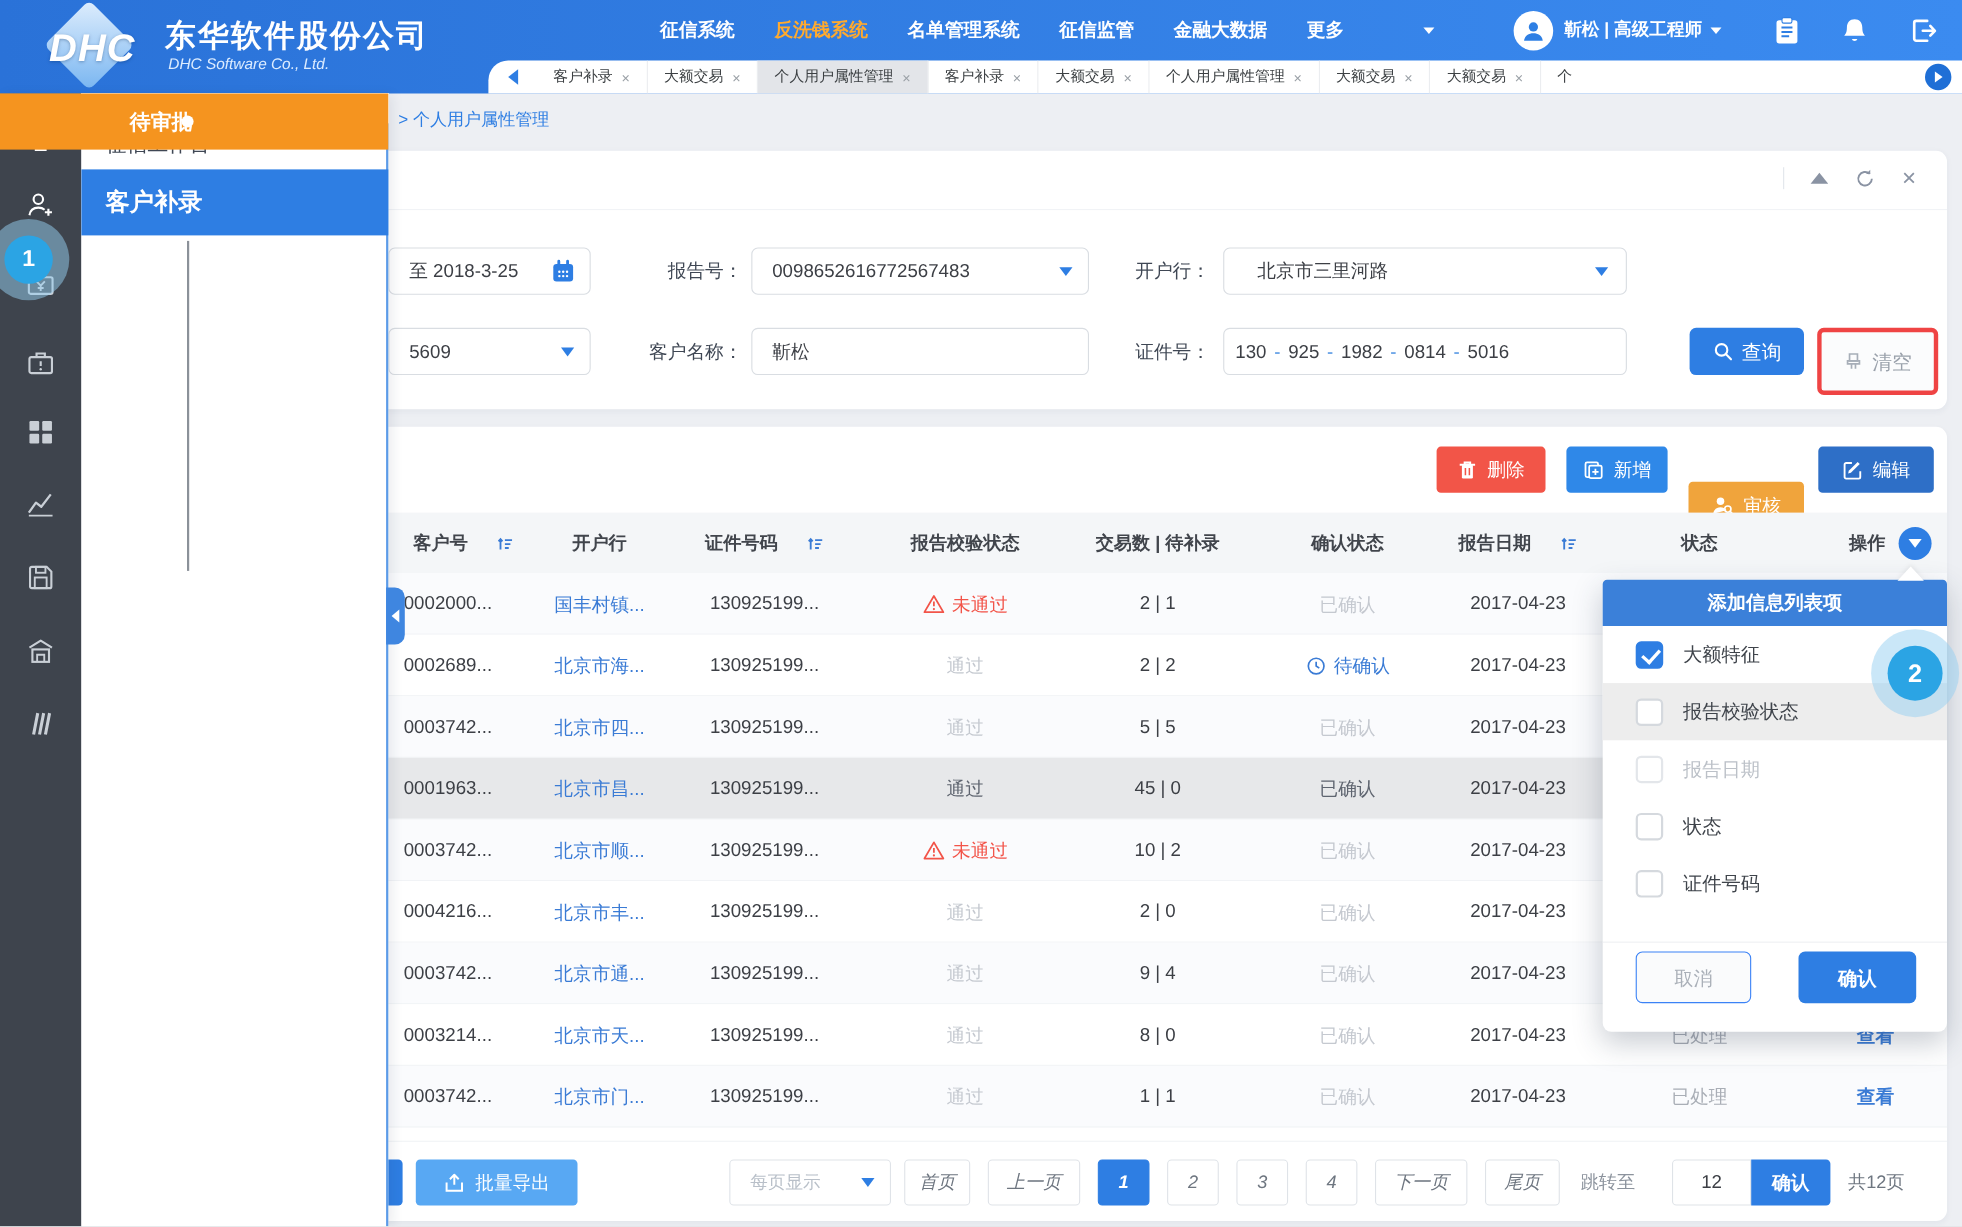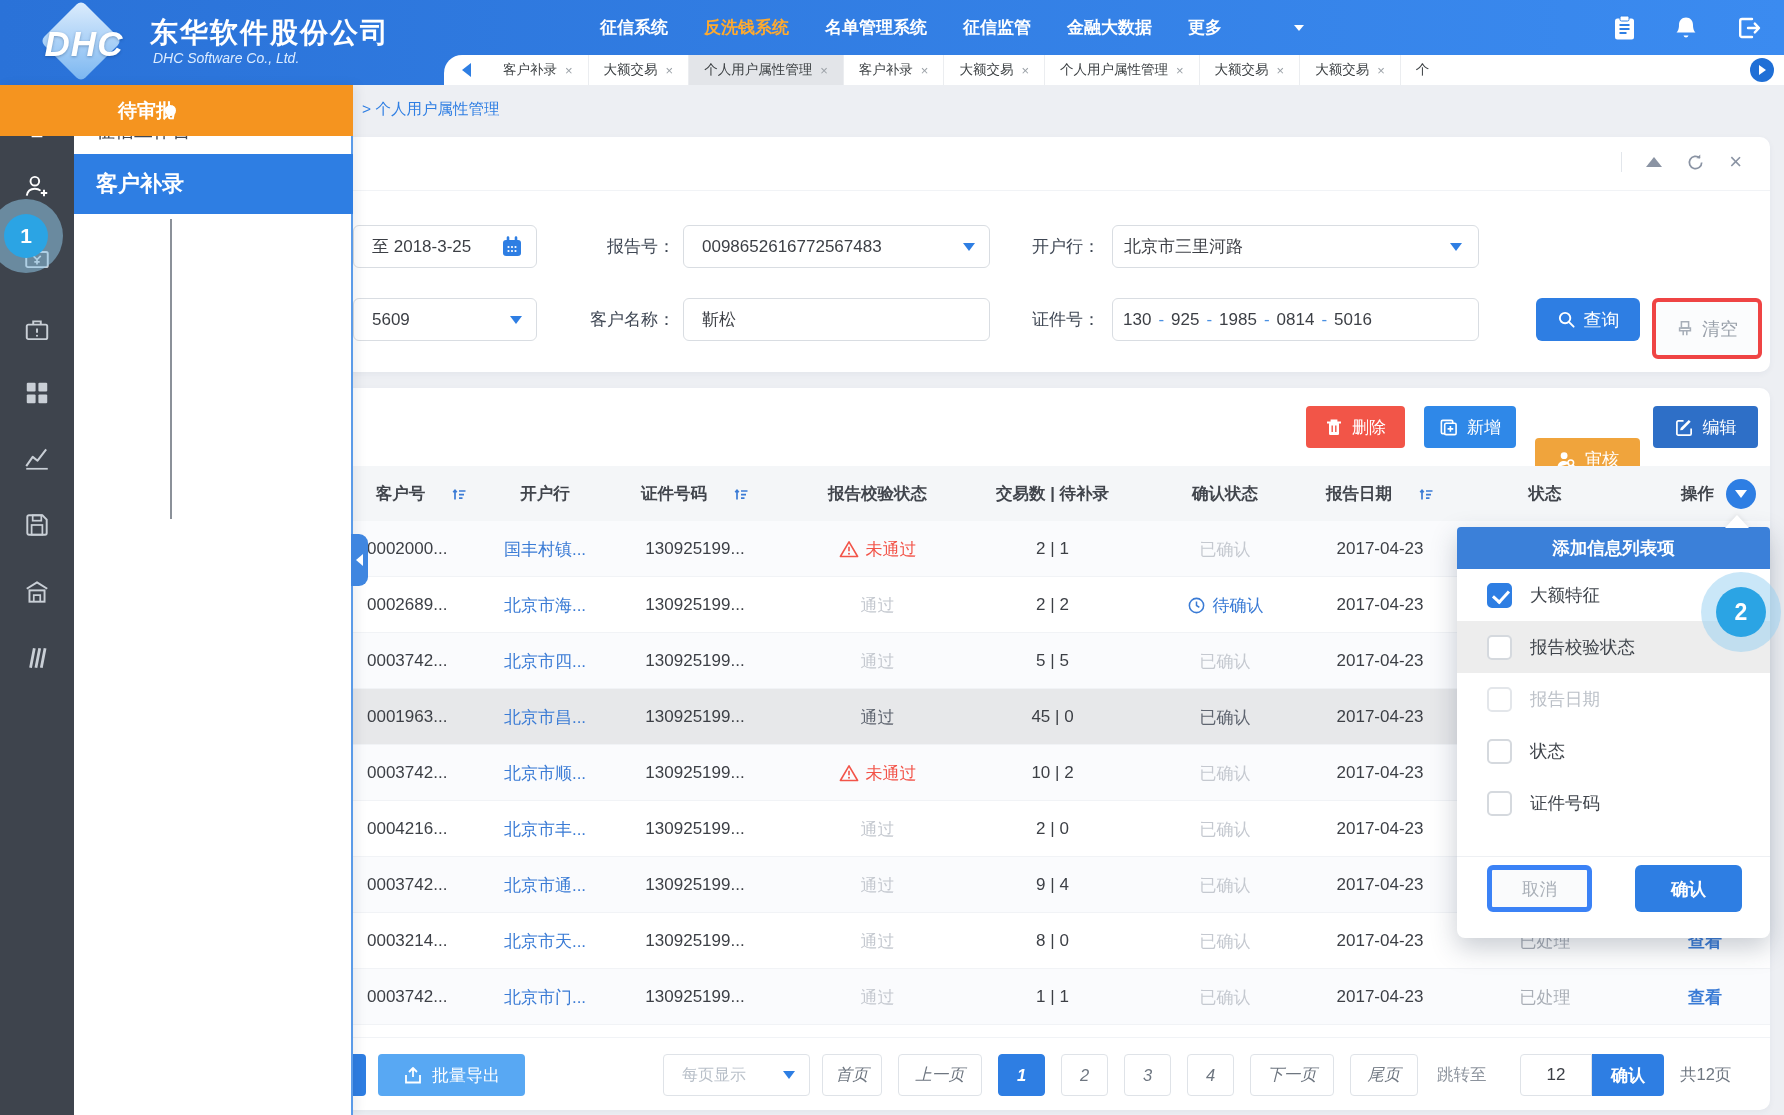--- a/index.html
+++ b/index.html
@@ -127,21 +127,21 @@
 .picker .caret{position:absolute;top:-12px;left:268px;width:0;height:0;border-left:12px solid transparent;border-right:12px solid transparent;border-bottom:13px solid #fff;filter:drop-shadow(0 -2px 2px rgba(0,0,0,.06));}
 .picker .phead{height:42px;background:#3b80d9;border-radius:4px 4px 0 0;color:#fff;font-size:17.5px;font-weight:bold;display:flex;align-items:center;justify-content:center;}
 .pick-row{height:52px;display:flex;align-items:center;gap:18px;padding-left:30px;font-size:17.5px;color:#3f444b;cursor:pointer;}
 .pick-row.hover{background:#ededed;}
 .pick-row.disabled .plabel{color:#bcc1c8;}
 .box{width:25px;height:25px;border:2px solid #d5d9de;border-radius:5px;background:#fff;position:relative;flex:none;cursor:pointer;}
 .pick-row.disabled .box{border-color:#e3e6ea;}
 .pick-row.checked .box{background:#2e7ee3;border-color:#2e7ee3;}
 .pick-row.checked .box::after{content:"";position:absolute;left:7px;top:2.5px;width:7px;height:13px;border-right:3px solid #fff;border-bottom:3px solid #fff;transform:rotate(42deg);}
 .pk-div{position:absolute;left:0;top:329px;width:313px;height:1px;background:#eef0f3;}
-.pk-cancel{position:absolute;left:30px;top:338px;width:105px;height:47px;background:#fafbfc;border:5px solid #3b82f6;border-radius:6px;color:#aab0b8;font-size:17.5px;display:flex;align-items:center;justify-content:center;cursor:pointer;}
+.pk-cancel{position:absolute;left:30px;top:338px;width:105px;height:47px;background:#fafbfc;border:1px solid #3b82f6;border-radius:6px;color:#aab0b8;font-size:17.5px;display:flex;align-items:center;justify-content:center;cursor:pointer;}
 .pk-ok{position:absolute;left:178px;top:338px;width:107px;height:47px;background:#2e7ee3;border-radius:6px;color:#fff;font-size:17.5px;font-weight:bold;display:flex;align-items:center;justify-content:center;cursor:pointer;}
 svg{display:block;}
 </style>
 </head>
 <body>
 
 <div class="screen">
 
   <div class="hdr">
     <div class="logo-wrap">
@@ -172,20 +172,30 @@
         <div class="nav-it">
           <span>金融大数据</span>
         </div>
 
         <div class="nav-it more">
           <span>更多</span>
         </div>
       </div>
     <div class="caret-w abs" style="left:1294px;top:25px;"></div>
 
+    <div class="usr" style="left:1376px;">
+      <div class="avatar">
+        <svg width="24" height="24" viewBox="0 0 24 24">
+            <circle cx="12" cy="8.5" r="4.2" fill="#2e7fe4"></circle>
+            <path d="M3.5 21c.7-4.6 4.3-6.7 8.5-6.7s7.8 2.1 8.5 6.7z" fill="#2e7fe4"></path>
+          </svg>
+      </div>
+      <span class="uname">靳松 | 高级工程师</span>
+      <span class="caret-w"></span>
+    </div>
     <div class="abs" style="left:1612px;top:15px;cursor:pointer;">
       <svg width="25" height="27" viewBox="0 0 25 27">
           <rect x="3" y="3.5" width="19" height="21" rx="2.5" fill="#fff"></rect>
           <rect x="8" y="1" width="9" height="5" rx="1.5" fill="#fff" stroke="#2e7fe4"></rect>
           <path d="M7.5 10h10M7.5 14h10M7.5 18h7" stroke="#2e7fe4" stroke-width="1.8"></path>
         </svg>
     </div>
     <div class="abs" style="left:1674px;top:15px;cursor:pointer;">
       <svg width="24" height="26" viewBox="0 0 24 26">
           <path d="M12 2.5c4.4 0 7 3.2 7 7.5 0 4.8 1.6 6.6 2.6 7.6H2.4c1-1 2.6-2.8 2.6-7.6 0-4.3 2.6-7.5 7-7.5z" fill="#fff"></path>
@@ -436,40 +446,40 @@
             <circle cx="15.5" cy="16" r="1.1" fill="#fff"></circle>
           </svg>
       </span>
     </div>
     <div class="flabel" style="left:225px;top:88px;width:106px;">报告号：</div>
     <div class="fld" style="left:339px;top:88px;width:307px;padding:0 14px 0 18px;justify-content:space-between;">
       <span>0098652616772567483</span>
       <span class="tri-dn"></span>
     </div>
     <div class="flabel" style="left:640px;top:88px;width:116px;">开户行：</div>
-    <div class="fld" style="left:768px;top:88px;width:367px;padding:0 16px 0 11px;justify-content:space-between;">
+    <div class="fld" style="left:768px;top:88px;width:367px;padding:0 16px 0 30px;justify-content:space-between;">
       <span>北京市三里河路</span>
       <span class="tri-dn"></span>
     </div>
 
     <div class="fld" style="left:9px;top:161px;width:184px;padding:0 14px 0 18px;justify-content:space-between;">
       <span>5609</span>
       <span class="tri-dn"></span>
     </div>
     <div class="flabel" style="left:225px;top:161px;width:106px;">客户名称：</div>
     <div class="fld" style="left:339px;top:161px;width:307px;padding-left:18px;">
       <span>靳松</span>
     </div>
     <div class="flabel" style="left:686px;top:161px;width:70px;">证件号：</div>
     <div class="fld" style="left:768px;top:161px;width:367px;padding-left:10px;">
       <span>130</span>
         <span class="dash">-</span>
       <span>925</span>
         <span class="dash">-</span>
-      <span>1985</span>
+      <span>1982</span>
         <span class="dash">-</span>
       <span>0814</span>
         <span class="dash">-</span>
       <span>5016</span>
     </div>
     <div class="btn q">
       <span>
         <svg width="19" height="19" viewBox="0 0 20 20">
             <circle cx="8.5" cy="8.5" r="5.5" fill="none" stroke="#fff" stroke-width="2"></circle>
             <path d="m13 13 4.5 4.5" stroke="#fff" stroke-width="2" stroke-linecap="round"></path>

